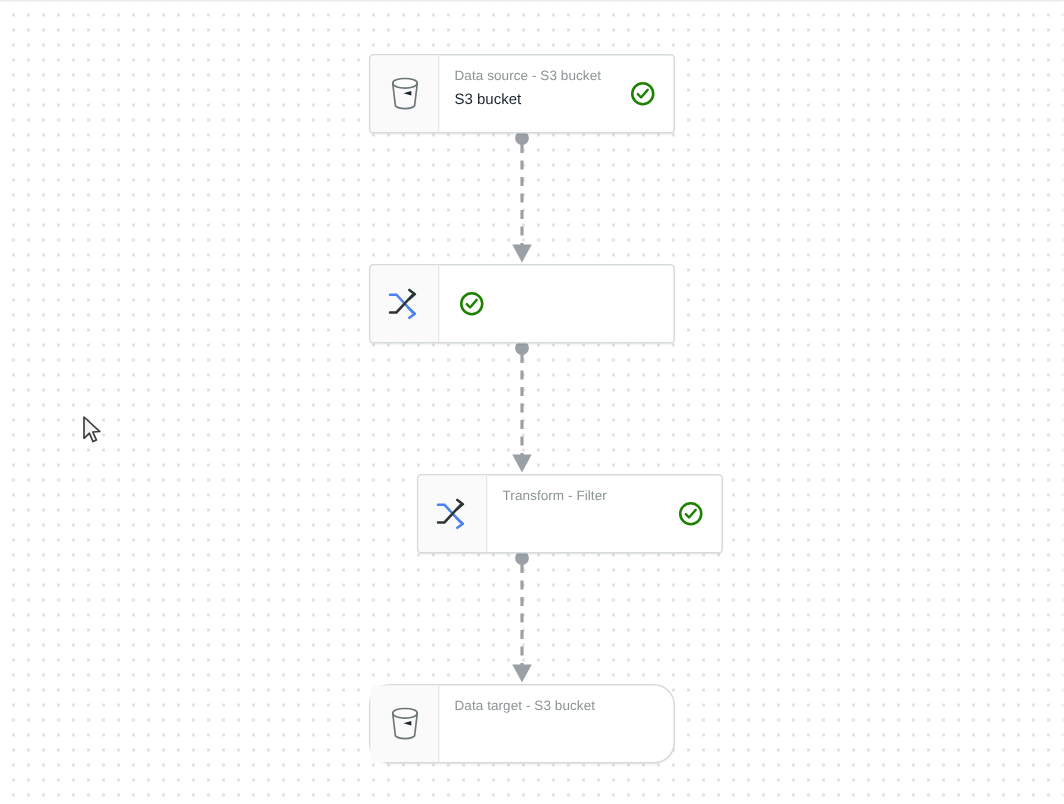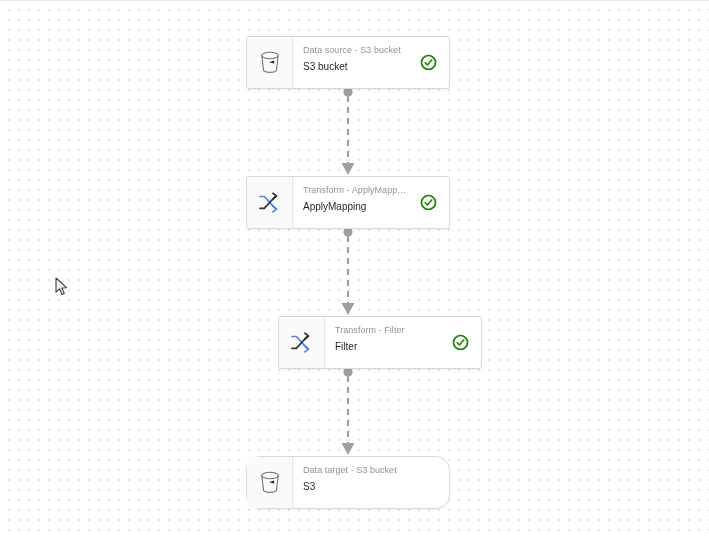--- a/index.html
+++ b/index.html
@@ -162,64 +162,58 @@
 
   <div class="node node-n1">
     <div class="node-icon-pane">
       <svg width="25" height="25" viewBox="0 0 25 25" xmlns="http://www.w3.org/2000/svg">
         <path d="M3 6.5 H7.3 L18.2 18.3" fill="none" stroke="#4d82f3" stroke-width="1.7" stroke-linecap="round"></path>
         <path d="M15.6 15.6 L19.6 19.1 L15.9 21.9" fill="none" stroke="#4d82f3" stroke-width="1.7" stroke-linecap="round" stroke-linejoin="round"></path>
         <path d="M3 18.3 H7.3 L18.2 6.5" fill="none" stroke="#2d3436" stroke-width="1.7" stroke-linecap="round"></path>
         <path d="M15.9 3.3 L19.6 6.1 L15.6 9.5" fill="none" stroke="#2d3436" stroke-width="1.7" stroke-linecap="round" stroke-linejoin="round"></path>
       </svg>
     </div>
-    <div class="node-body">
-      <div class="node-subtitle">Transform - ApplyMapping</div>
-      <div class="node-title">ApplyMapping</div>
-    </div>
     <div class="node-status">
       <svg width="17" height="17" viewBox="0 0 17 17" xmlns="http://www.w3.org/2000/svg">
         <circle cx="8.5" cy="8.5" r="7" fill="#ffffff" stroke="#1d8102" stroke-width="1.7"></circle>
         <path d="M5.2 8.7 L7.4 11 L11.8 5.9" fill="none" stroke="#1d8102" stroke-width="1.6" stroke-linecap="round" stroke-linejoin="round"></path>
       </svg>
     </div>
   </div>
 
   <div class="node node-n2">
     <div class="node-icon-pane">
       <svg width="25" height="25" viewBox="0 0 25 25" xmlns="http://www.w3.org/2000/svg">
         <path d="M3 6.5 H7.3 L18.2 18.3" fill="none" stroke="#4d82f3" stroke-width="1.7" stroke-linecap="round"></path>
         <path d="M15.6 15.6 L19.6 19.1 L15.9 21.9" fill="none" stroke="#4d82f3" stroke-width="1.7" stroke-linecap="round" stroke-linejoin="round"></path>
         <path d="M3 18.3 H7.3 L18.2 6.5" fill="none" stroke="#2d3436" stroke-width="1.7" stroke-linecap="round"></path>
         <path d="M15.9 3.3 L19.6 6.1 L15.6 9.5" fill="none" stroke="#2d3436" stroke-width="1.7" stroke-linecap="round" stroke-linejoin="round"></path>
       </svg>
     </div>
     <div class="node-body">
       <div class="node-subtitle">Transform - Filter</div>
-      <div class="node-title">Filter</div>
     </div>
     <div class="node-status">
       <svg width="17" height="17" viewBox="0 0 17 17" xmlns="http://www.w3.org/2000/svg">
         <circle cx="8.5" cy="8.5" r="7" fill="#ffffff" stroke="#1d8102" stroke-width="1.7"></circle>
         <path d="M5.2 8.7 L7.4 11 L11.8 5.9" fill="none" stroke="#1d8102" stroke-width="1.6" stroke-linecap="round" stroke-linejoin="round"></path>
       </svg>
     </div>
   </div>
 
   <div class="node node-n3">
     <div class="node-icon-pane">
       <svg width="24" height="26" viewBox="0 0 24 26" xmlns="http://www.w3.org/2000/svg">
         <ellipse cx="12" cy="5.5" rx="8.2" ry="3.2" fill="#ffffff" stroke="#6b7578" stroke-width="1.1"></ellipse>
         <path d="M3.8 5.5 L5.6 20.6 A7 3 0 0 0 18.4 20.6 L20.2 5.5" fill="none" stroke="#6b7578" stroke-width="1.1"></path>
         <path d="M11 12.2 L16.2 10.6 L16.2 13.6 Z" fill="#19252c"></path>
       </svg>
     </div>
     <div class="node-body">
       <div class="node-subtitle">Data target - S3 bucket</div>
-      <div class="node-title">S3</div>
     </div>
     <div class="node-status is-hidden"></div>
   </div>
 
   <svg id="cursor" viewBox="0 0 13 19" xmlns="http://www.w3.org/2000/svg">
     <path d="M1 1 L1 15.2 L4.6 11.8 L7 17.4 L9.3 16.4 L6.9 11 L11.6 10.7 Z" fill="#f3f3f3" stroke="#3c3c3c" stroke-width="1.1" stroke-linejoin="round"></path>
   </svg>
 
 </div>
 

